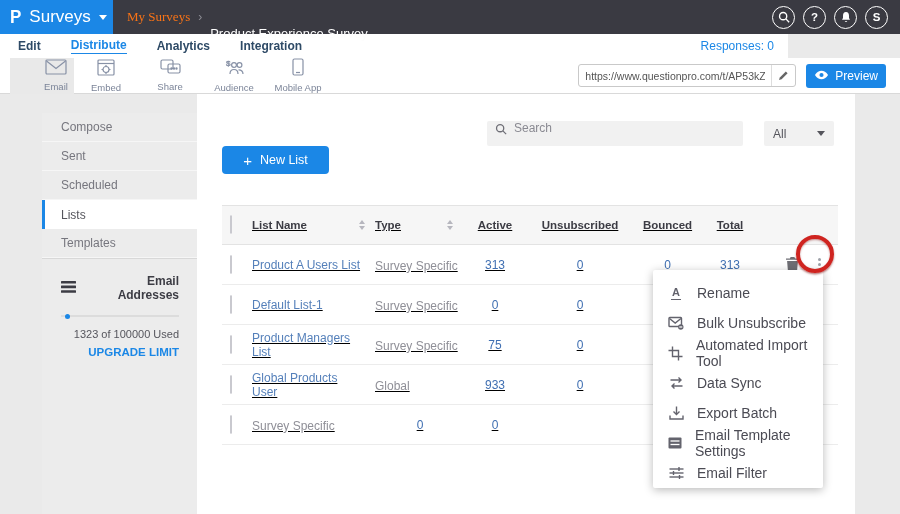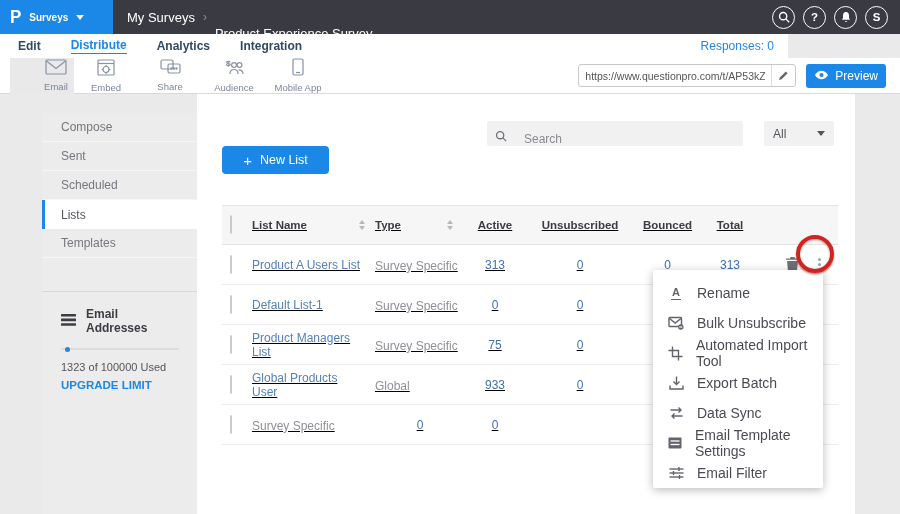--- a/index.html
+++ b/index.html
@@ -3,24 +3,24 @@
 <meta charset="utf-8">
 <style>
   * { margin:0; padding:0; box-sizing:border-box; }
   html,body { width:900px; height:514px; overflow:hidden; }
   body { font-family:"Liberation Sans", sans-serif; background:#eaeaea; position:relative; }
 
   
   .topbar { position:absolute; left:0; top:0; width:900px; height:34px; background:#3a3a42; display:flex; align-items:center; z-index:20; }
   .logo-area { width:113px; height:34px; background:#1b87e6; display:flex; align-items:center; padding:0 10px; gap:8px; cursor:pointer; }
   .logo-p { color:#fff; font-weight:bold; font-size:17px; line-height:1; transform:scaleY(1.05); }
-  .app-menu-label { color:#fff; font-size:10px;font-weight:bold; }
+  .app-menu-label { color:#fff; font-size:17px; }
   .caret-down { width:0; height:0; border-left:4px solid transparent; border-right:4px solid transparent; border-top:5px solid #fff; margin-top:1px; }
   .breadcrumb { display:flex; align-items:center; gap:8px; margin-left:14px; font-size:13px; }
-  .crumb-parent { color:#ffffff; cursor:pointer; }
+  .crumb-parent { color:#f97316; cursor:pointer;font-family:Liberation Serif, serif; }
   .crumb-sep { color:#8d8d95; font-size:12px; }
   .crumb-current { color:#fdfdfd;margin-top:32px; }
   .topbar-right { margin-left:auto; display:flex; align-items:center; gap:8px; padding-right:12px; }
   .circle-btn { width:23px; height:23px; border:1.6px solid #fff; border-radius:50%; display:flex; align-items:center; justify-content:center; color:#fff; font-size:11.5px; font-weight:bold; cursor:pointer; flex:0 0 auto; }
   .upgrade-btn { background:#f7a41d; color:#fff; font-size:12px; font-weight:bold; border:none; border-radius:12px; padding:4px 14px; cursor:pointer; }
 
   
   .navrow { position:absolute; left:0; top:34px; width:788px; height:24px; background:#fff; display:flex; align-items:center; padding:0 14px 0 18px; z-index:19; }
   .nav-item { font-size:12px; font-weight:bold; color:#2e4a66; margin-right:30px; cursor:pointer; padding-bottom:1px; }
   .nav-item.active { color:#1b87e6; border-bottom:1px solid #1b87e6; }
@@ -39,30 +39,30 @@
   .preview-btn { background:#1b87e6; border:none; border-radius:3px; color:#fff; font-size:12px; height:24px; padding:0 8px; display:flex; align-items:center; gap:6px; cursor:pointer; margin-right:14px; }
 
   
   .page { position:absolute; left:0; top:94px; width:900px; bottom:0; background:#eaeaea; }
   .content { position:absolute; left:197px; top:94px; width:658px; bottom:0; background:#fff; }
 
   
   .sidebar { position:absolute; left:42px; top:113px; width:155px; bottom:0; background:#ececec; z-index:5; }
   .side-item { height:29px; display:flex; align-items:center; padding-left:19px; font-size:12px; color:#76767e; border-bottom:1px solid #f6f6f6; cursor:pointer; }
   .side-item.active { background:#fff; border-left:3px solid #1b87e6; padding-left:16px; color:#55555c; border-bottom:none; }
-  .email-block { margin-top:33px; border-top:1px solid #d8d8d8; padding:15px 18px 0 19px; }
+  .email-block { border-top:1px solid #d8d8d8; padding:15px 18px 0 19px;text-align:right; }
   .email-title-row { display:flex; align-items:center; gap:10px; }
   .email-title { font-size:12px; font-weight:bold; color:#3c3c44; }
   .progress-track { margin-top:13px; width:118px; height:2px; background:#dcdcdc; position:relative; }
   .progress-dot { position:absolute; left:4px; top:-1.5px; width:5px; height:5px; border-radius:50%; background:#1b87e6; }
   .usage-text { margin-top:11px; font-size:11px; color:#55555c; }
   .upgrade-link { margin-top:6px; font-size:11.5px; font-weight:bold; color:#1b87e6; cursor:pointer; }
 
   
-  .search-box { position:absolute; left:290px; top:27px; width:256px; height:25px; background:#f1f1f1; border-radius:2px; display:flex; align-items:flex-end; padding:0 8px; gap:17px; }
+  .search-box { position:absolute; left:290px; top:27px; width:256px; height:25px; background:#f1f1f1; border-radius:2px; display:flex; align-items:flex-start; padding:0 8px; gap:7px; }
   .search-box svg { stroke:#6e6e76; fill:none; stroke-width:1.5; flex:0 0 auto; }
   .search-input { flex:1; background:transparent; border:none; outline:none; font-size:12px; color:#55555c; font-family:"Liberation Sans",sans-serif; min-width:0; }
   .search-input::placeholder { color:#8a8a92; }
   .filter-select { position:absolute; left:567px; top:27px; width:70px; height:25px; background:#f1f1f1; border-radius:2px; display:flex; align-items:center; justify-content:space-between; padding:0 9px; font-size:12px; color:#55555c; cursor:pointer; }
   .filter-caret { width:0; height:0; border-left:4px solid transparent; border-right:4px solid transparent; border-top:5px solid #55555c; }
   .new-list-btn { position:absolute; left:25px; top:52px; width:107px; height:28px; background:#1b87e6; border:none; border-radius:4px; color:#fff; font-size:12.5px; display:flex; align-items:center; justify-content:center; gap:8px; cursor:pointer; }
   .new-list-btn .plus { font-size:15px; line-height:1; }
 
   
   .table { position:absolute; left:25px; top:111px; width:616px; }
@@ -359,35 +359,35 @@
         <svg width="15" height="15" viewBox="0 0 15 15">
             <path d="M4.5 0.5 V10.5 H14.5"></path>
             <path d="M0.5 4.5 H10.5 V14.5"></path>
           </svg>
       </span>
       <span class="ctx-label">Automated Import Tool</span>
     </div>
     <div class="ctx-item">
       <span class="ctx-icon">
         <svg width="15" height="14" viewBox="0 0 15 14">
+            <path d="M1.5 4 H12 M9.5 1.5 L12 4 L9.5 6.5"></path>
+            <path d="M13.5 10 H3 M5.5 7.5 L3 10 L5.5 12.5"></path>
+          </svg>
+      </span>
+      <span class="ctx-label">Data Sync</span>
+    </div>
+    <div class="ctx-item">
+      <span class="ctx-icon">
+        <svg width="15" height="14" viewBox="0 0 15 14">
             <line x1="7.5" y1="0.5" x2="7.5" y2="8"></line>
             <path d="M4.5 5.5 L7.5 8.5 L10.5 5.5"></path>
             <path d="M1 9.5 V13 H14 V9.5"></path>
           </svg>
       </span>
       <span class="ctx-label">Export Batch</span>
-    </div>
-    <div class="ctx-item">
-      <span class="ctx-icon">
-        <svg width="15" height="14" viewBox="0 0 15 14">
-            <path d="M1.5 4 H12 M9.5 1.5 L12 4 L9.5 6.5"></path>
-            <path d="M13.5 10 H3 M5.5 7.5 L3 10 L5.5 12.5"></path>
-          </svg>
-      </span>
-      <span class="ctx-label">Data Sync</span>
     </div>
     <div class="ctx-item">
       <span class="ctx-icon">
         <svg width="14" height="12" viewBox="0 0 14 12">
             <rect x="0.5" y="0.5" width="13" height="11" rx="1" fill="#63636d" stroke="none"></rect>
             <line x1="2.5" y1="4" x2="11.5" y2="4" stroke="#fff" stroke-width="1.3"></line>
             <line x1="2.5" y1="7.5" x2="11.5" y2="7.5" stroke="#fff" stroke-width="1.3"></line>
           </svg>
       </span>
       <span class="ctx-label">Email Template Settings</span>

